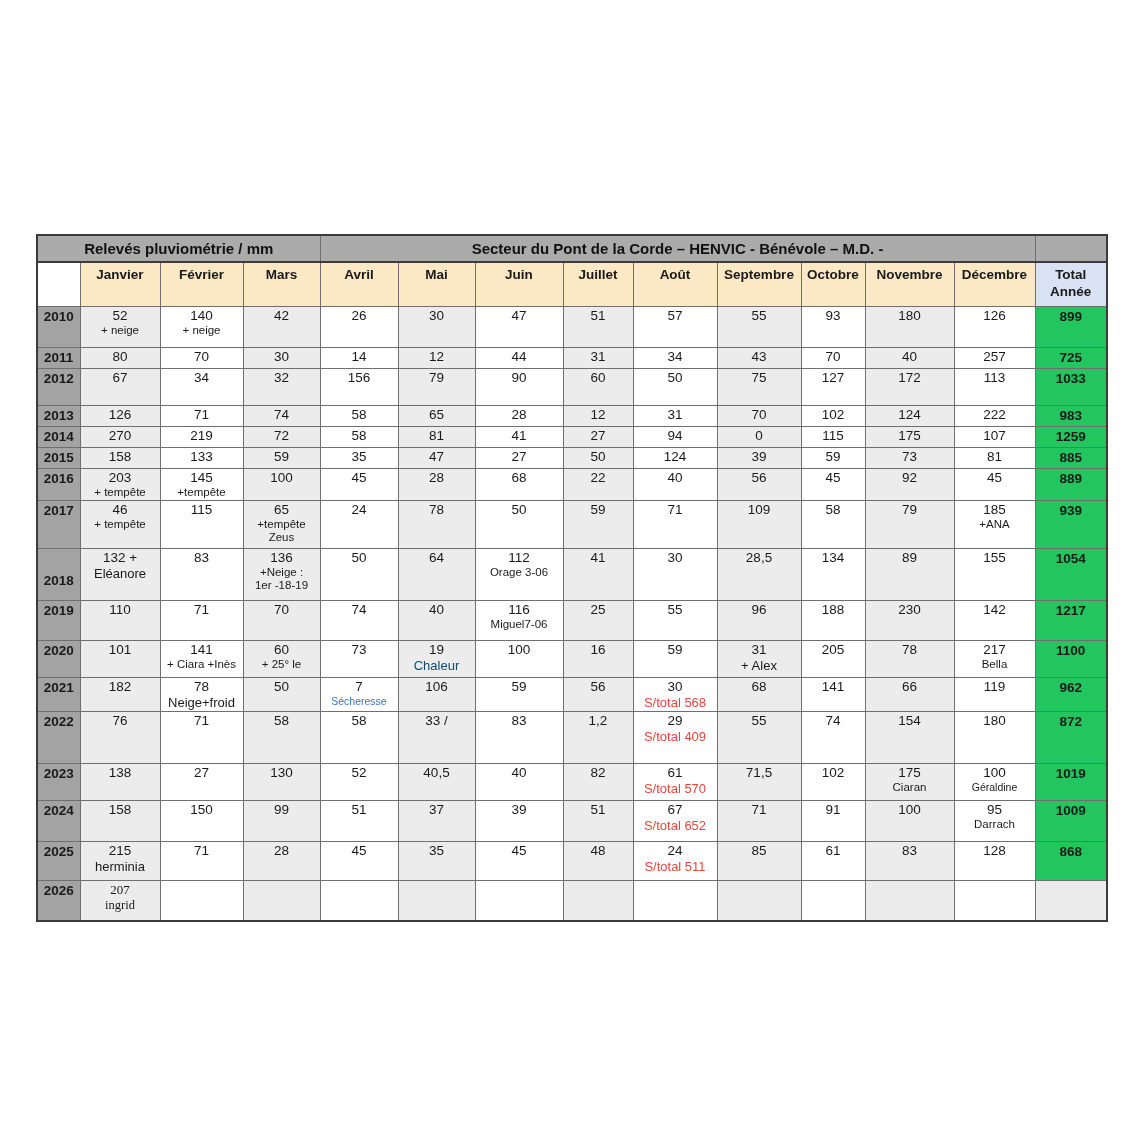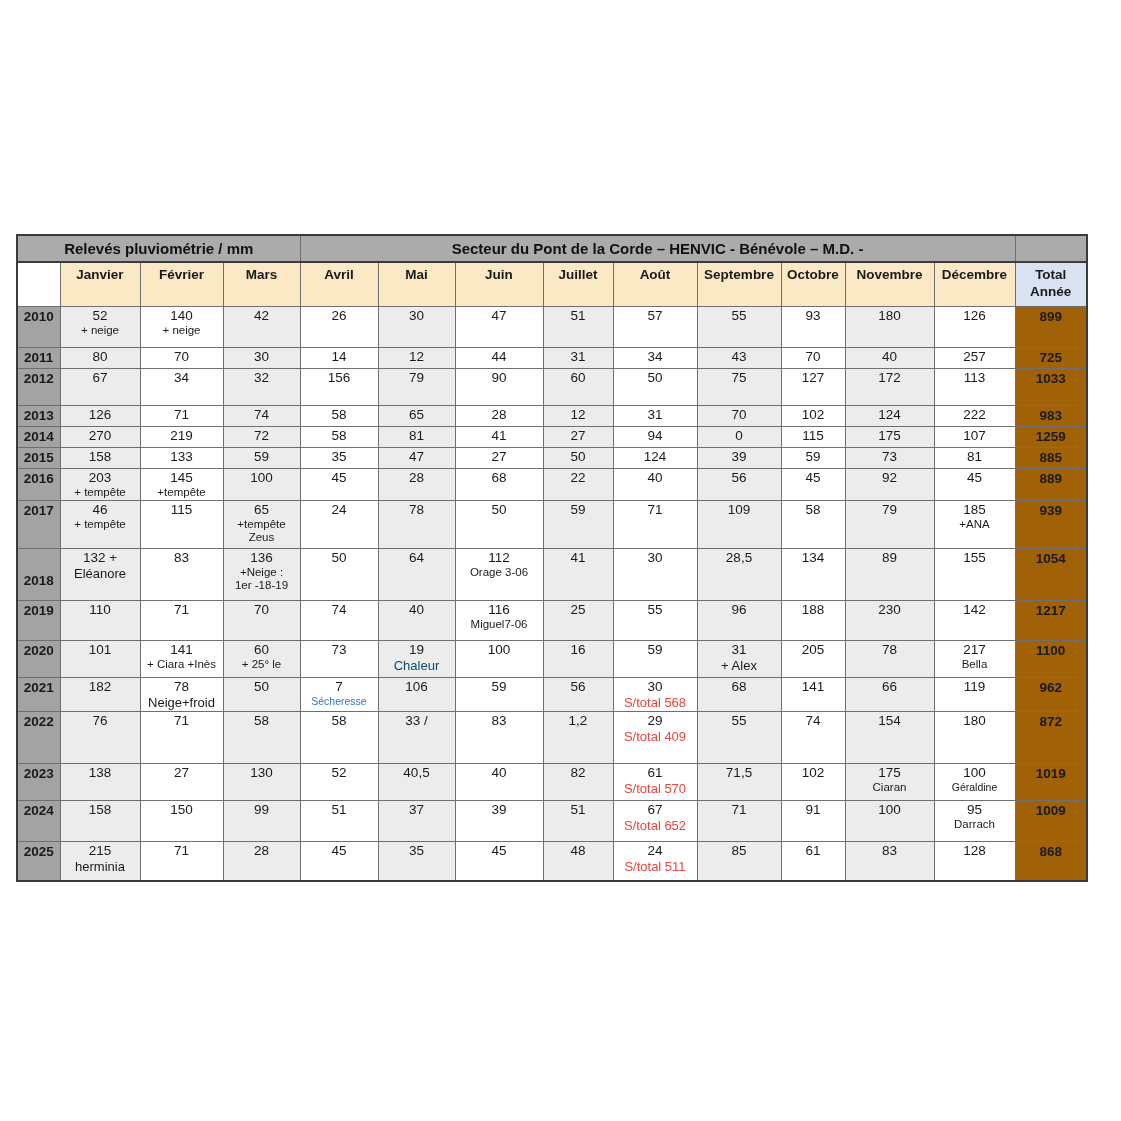--- a/index.html
+++ b/index.html
@@ -2,21 +2,21 @@
 <html><head>
 <meta charset="utf-8">
 <style>
   html,body{margin:0;padding:0;}
   body{
     width:1121px;height:1121px;background:#ffffff;
     font-family:"Liberation Sans",sans-serif;color:#1a1a1a;
     position:relative;overflow:hidden;
   }
   table.sheet{
-    position:absolute;left:16px;top:234px;
+    position:absolute;left:36px;top:234px;
     border-collapse:collapse;table-layout:fixed;
     border:2px solid #3b3b3b;
   }
   th,td{
     border:1px solid #6f6f6f;
     padding:1px 2px;text-align:center;vertical-align:top;overflow:hidden;
   }
   
   tr.title-row th{
     background:#ababab;color:#111;
@@ -28,21 +28,21 @@
     background:#fbe8c4;font-weight:bold;font-size:13.5px;height:39px;
     line-height:17px;vertical-align:top;padding-top:3px;
   }
   tr.head-row th.corner{background:#ffffff;}
   tr.head-row th.total-head{background:#d9e2f2;}
   
   tbody th.year{background:#a3a3a3;font-weight:bold;font-size:13.5px;padding-top:2px;}
   tbody th.year.mid{vertical-align:middle;padding-top:12px;}
   td.cell{background:#ffffff;font-size:13.5px;}
   td.cell.shade{background:#ececec;}
-  td.total{background:#a16207;font-weight:bold;font-size:13.5px;padding-top:2px;}
+  td.total{background:#22c55e;font-weight:bold;font-size:13.5px;padding-top:2px;}
   td.total.blank{background:#ececec;}
   .v{line-height:16px;}
   .sub{line-height:13px;font-size:11.5px;}
   .sub.md{font-size:13px;line-height:15px;}
   .sub.xs{font-size:10.5px;line-height:12px;}
   .sub.red{font-size:13px;line-height:15px;color:#e8463c;}
   .sub.blue{font-size:13px;line-height:15px;color:#0c4a6e;}
   .sub.blue-xs{font-size:10.5px;line-height:12px;color:#3575bd;}
   td.serif{font-family:"Liberation Serif",serif;}
   td.serif .v{font-size:13px;}
@@ -757,14 +757,33 @@
           <div class="v">61</div>
         </td>
         <td class="cell shade">
           <div class="v">83</div>
         </td>
         <td class="cell">
           <div class="v">128</div>
         </td>
         <td class="total">868</td>
       </tr>
+      <tr style="height: 40px;">
+        <th class="year">2026</th>
+        <td class="cell shade serif">
+          <div class="v">207</div>
+          <div class="sub">ingrid</div>
+        </td>
+        <td class="cell"></td>
+        <td class="cell shade"></td>
+        <td class="cell"></td>
+        <td class="cell shade"></td>
+        <td class="cell"></td>
+        <td class="cell shade"></td>
+        <td class="cell"></td>
+        <td class="cell shade"></td>
+        <td class="cell"></td>
+        <td class="cell shade"></td>
+        <td class="cell"></td>
+        <td class="total blank"></td>
+      </tr>
     </tbody>
 </table>
 
 </body></html>

